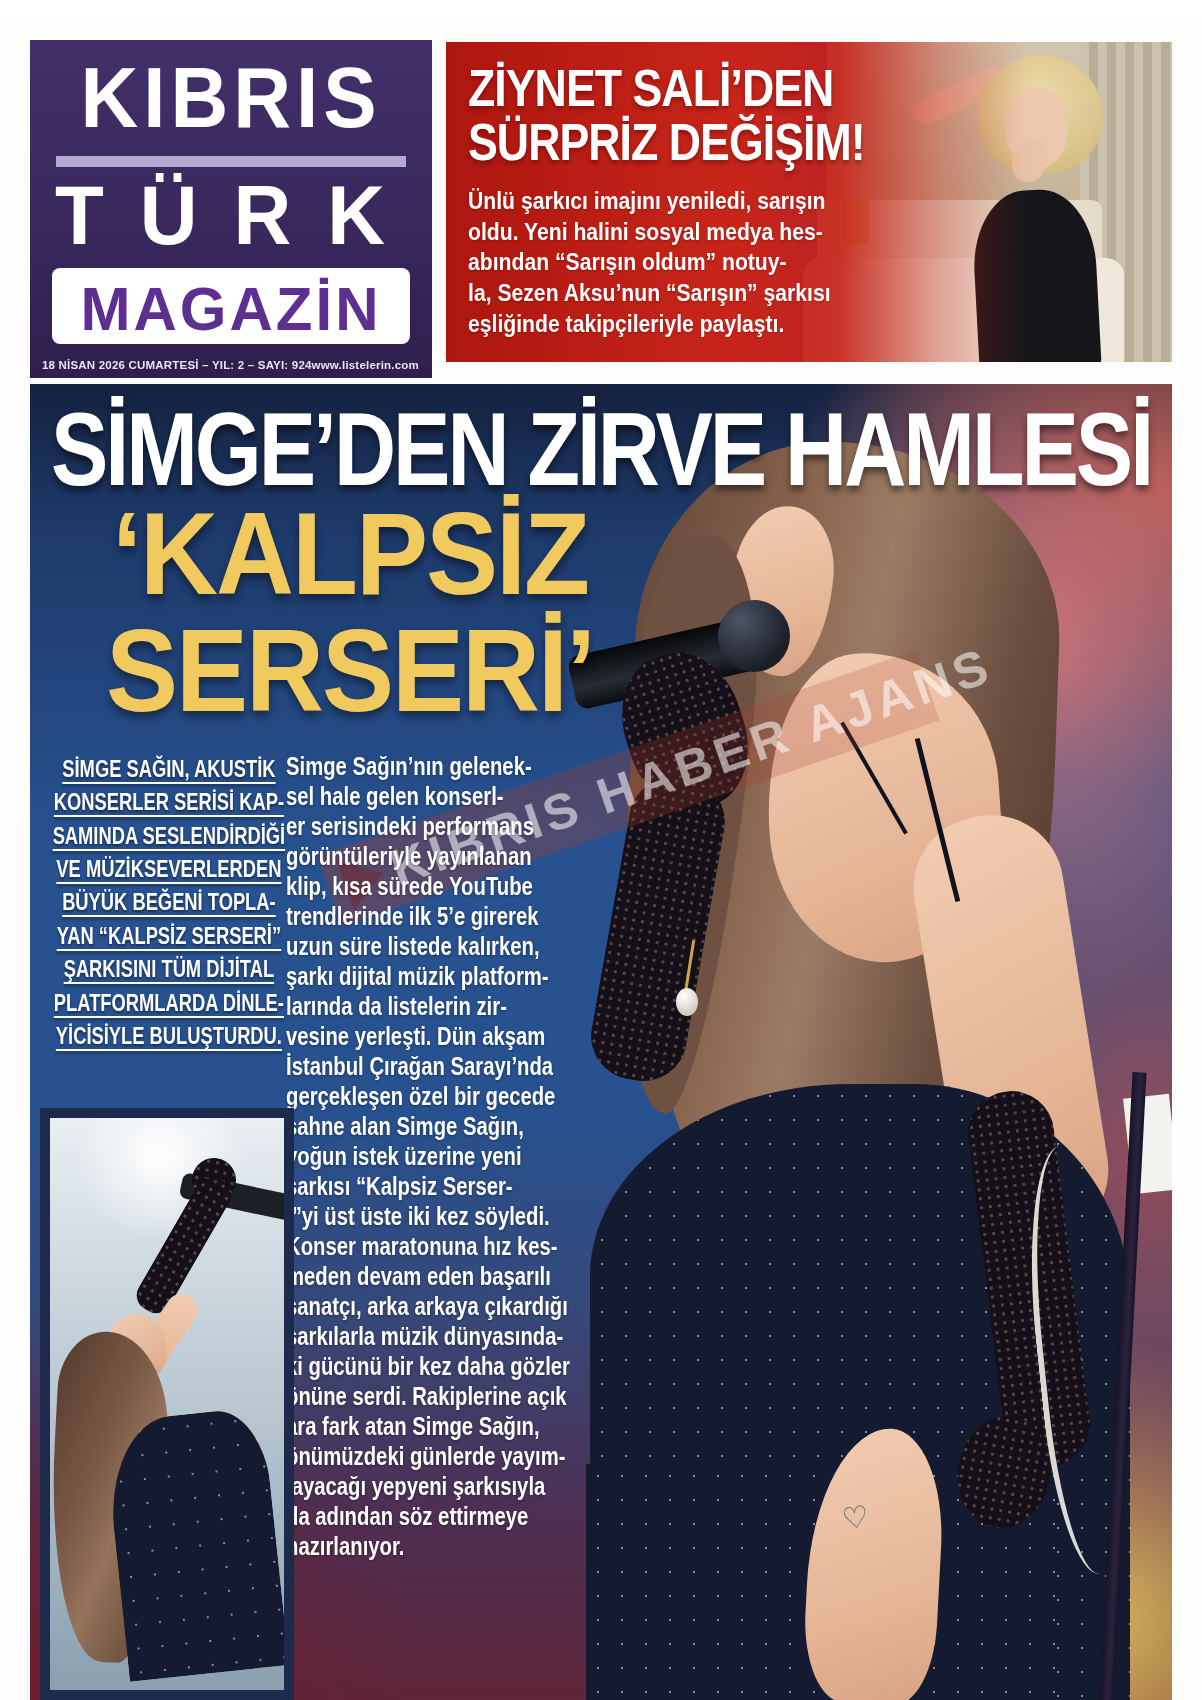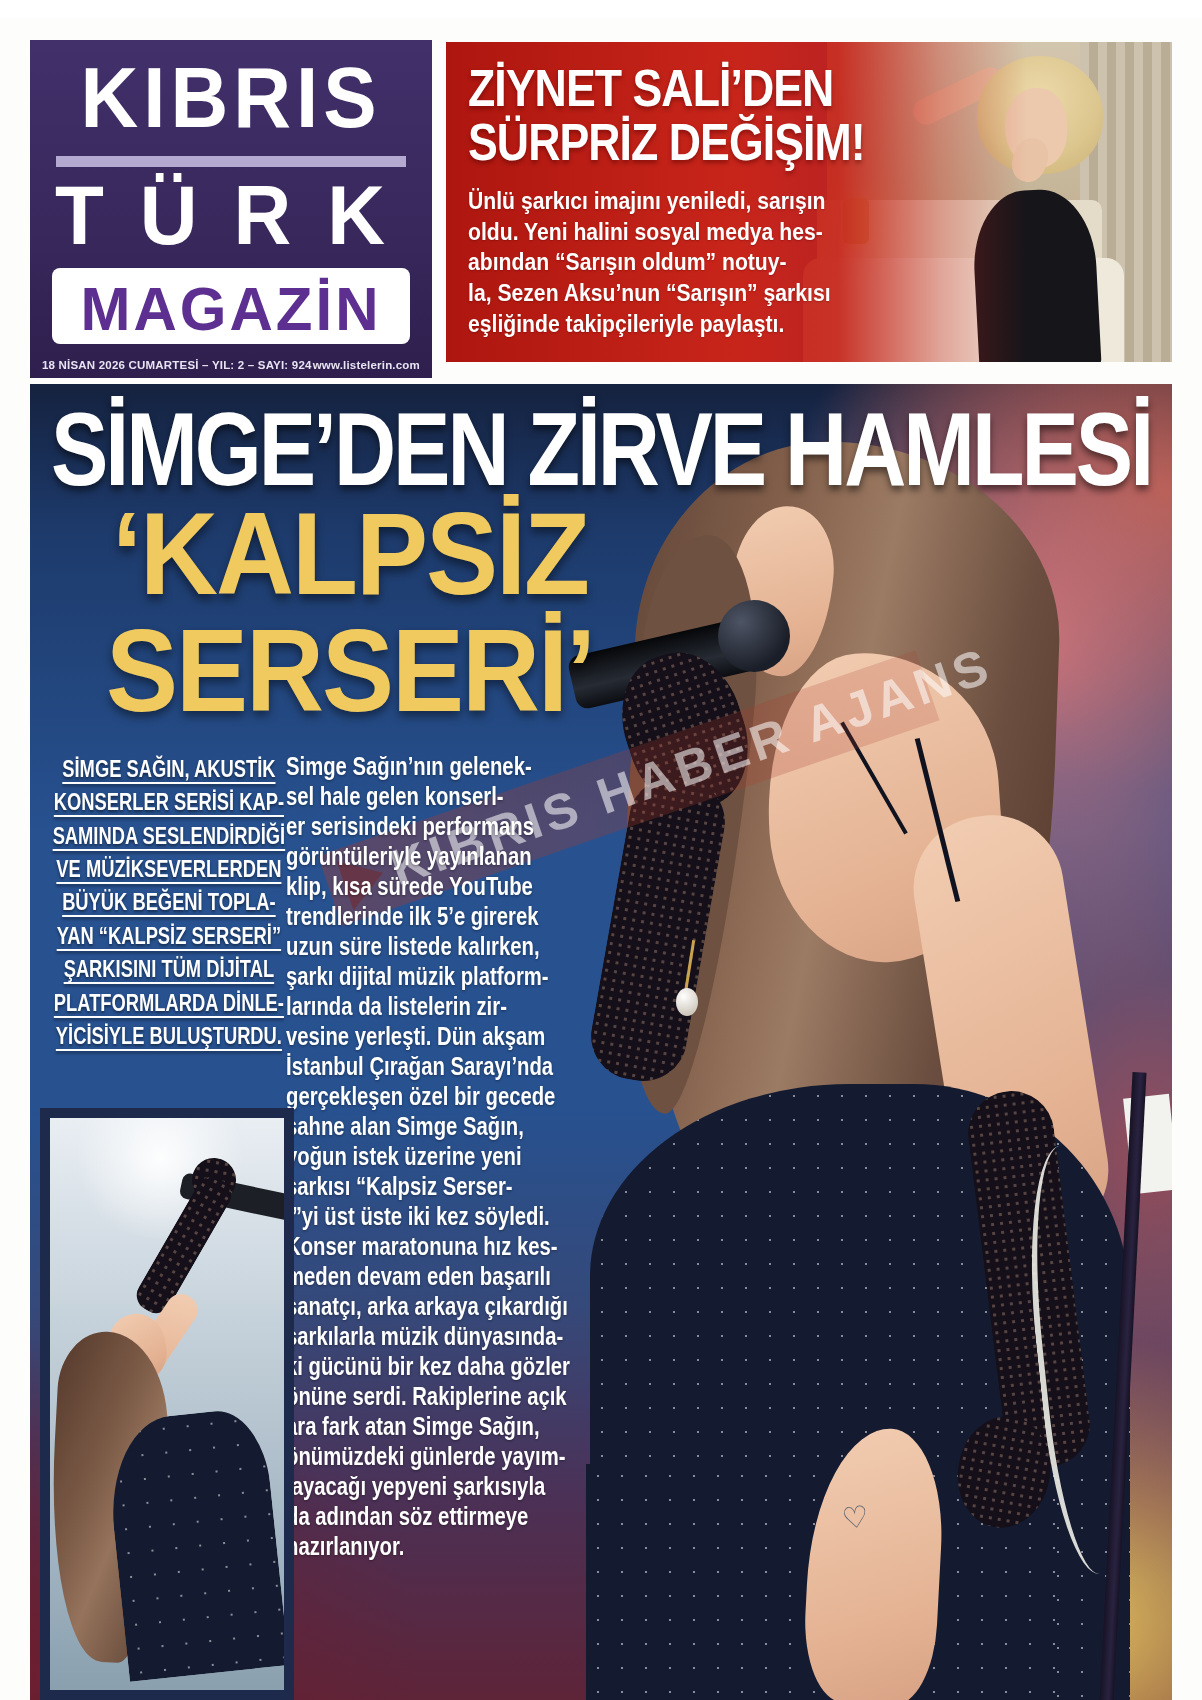--- a/index.html
+++ b/index.html
@@ -28,21 +28,21 @@
   .m-badge{
     position:absolute;left:22px;right:22px;top:228px;height:76px;background:#ffffff;
     border-radius:8px;display:flex;align-items:flex-end;justify-content:center;
   }
   .m-badge span{
     color:var(--masthead_badge_text,#5c2f91);font-size:60px;font-weight:bold;
     letter-spacing:3px;transform:scaleY(1.02);
   }
   .m-meta{
     position:absolute;left:12px;right:12px;bottom:7px;display:flex;
-    justify-content:space-between;align-items:baseline;
+    align-items:baseline;
     color:#e9e4f2;font-size:11.5px;font-weight:bold;letter-spacing:0.2px;
   }
   
   .topstory{
     position:absolute;left:446px;top:24px;width:726px;height:320px;overflow:hidden;
     background:#4c1d95;
   }
   .ts-photo{position:absolute;right:0;top:0;width:345px;height:100%;}
   .ts-room{position:absolute;inset:0;background:linear-gradient(180deg,#d3c6ae 0%,#c3b295 55%,#b2a184 100%);}
   .ts-curtain{position:absolute;right:0;top:0;width:92px;height:100%;

